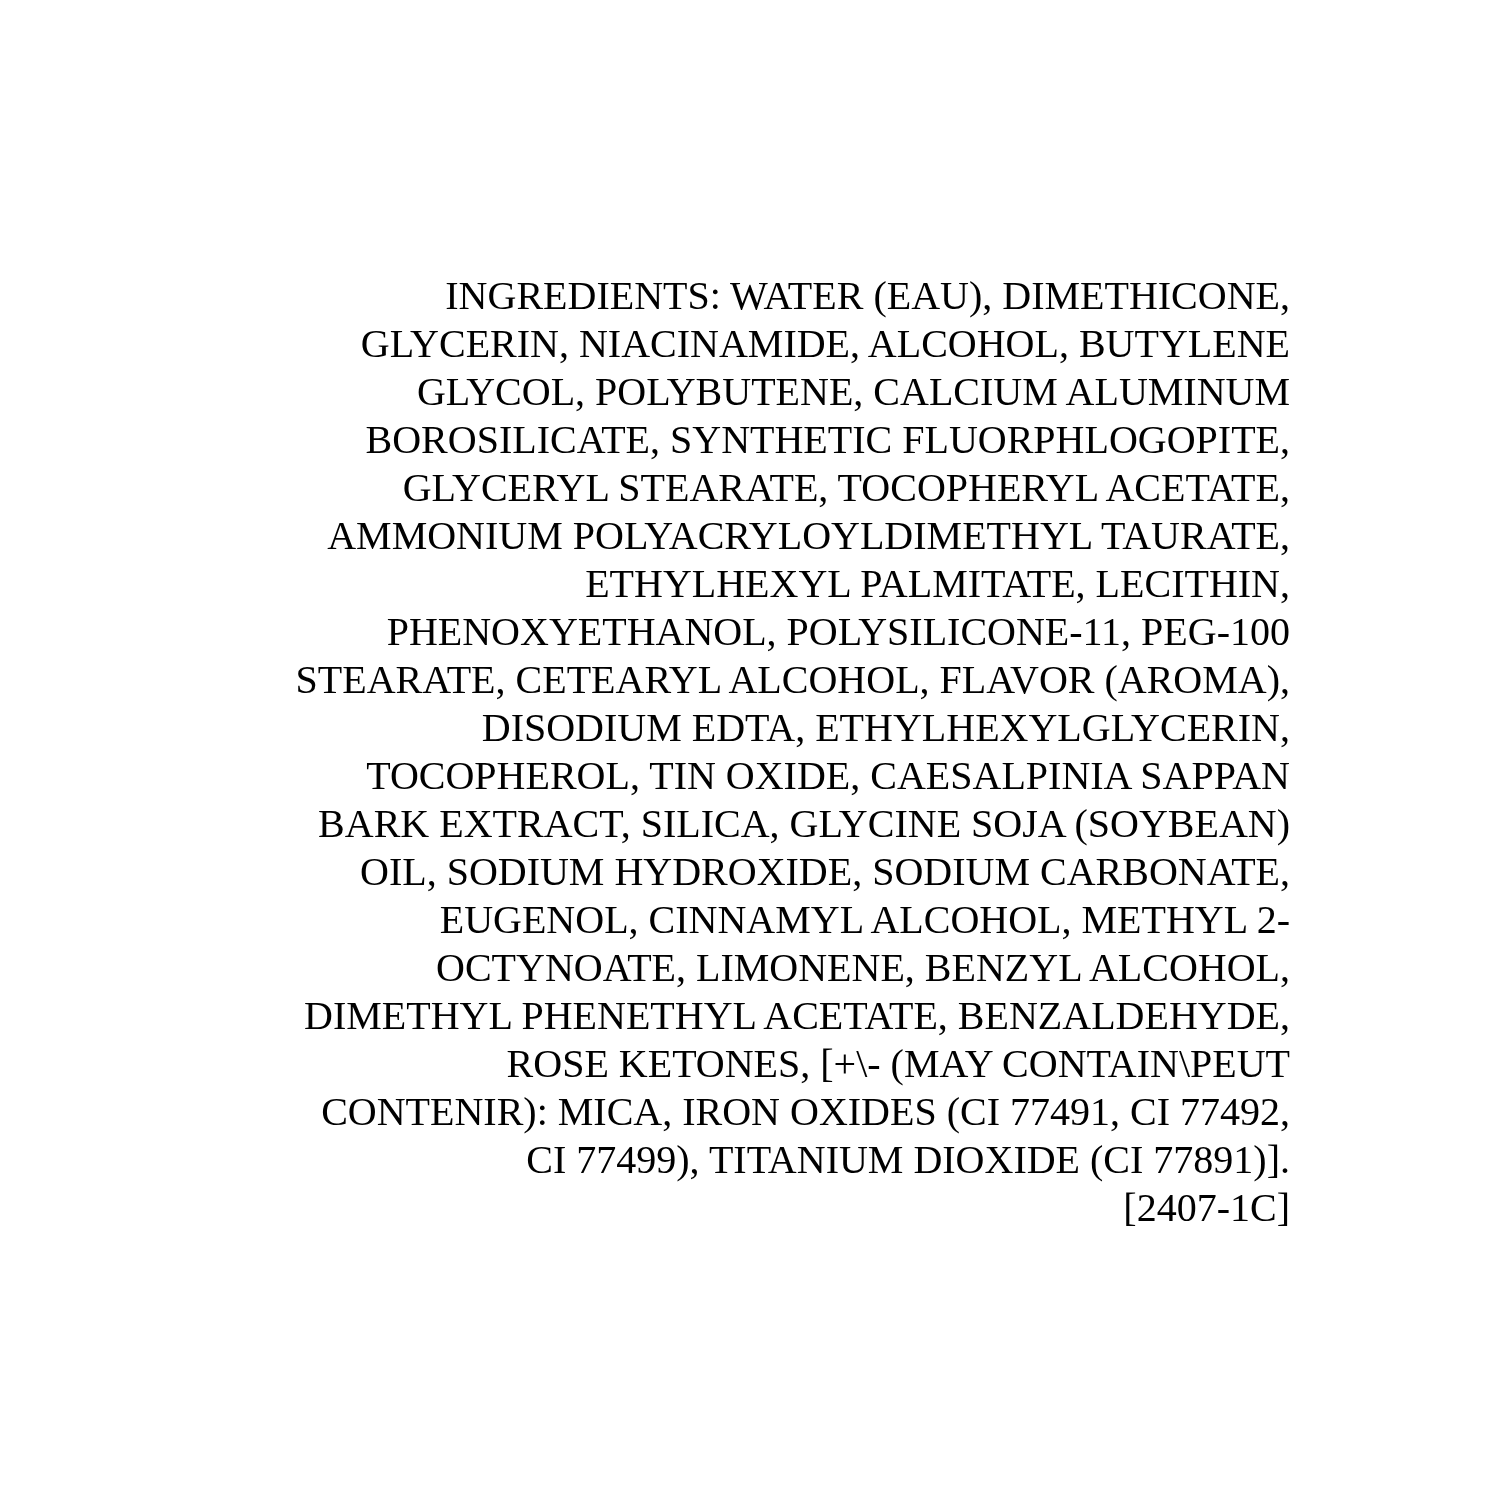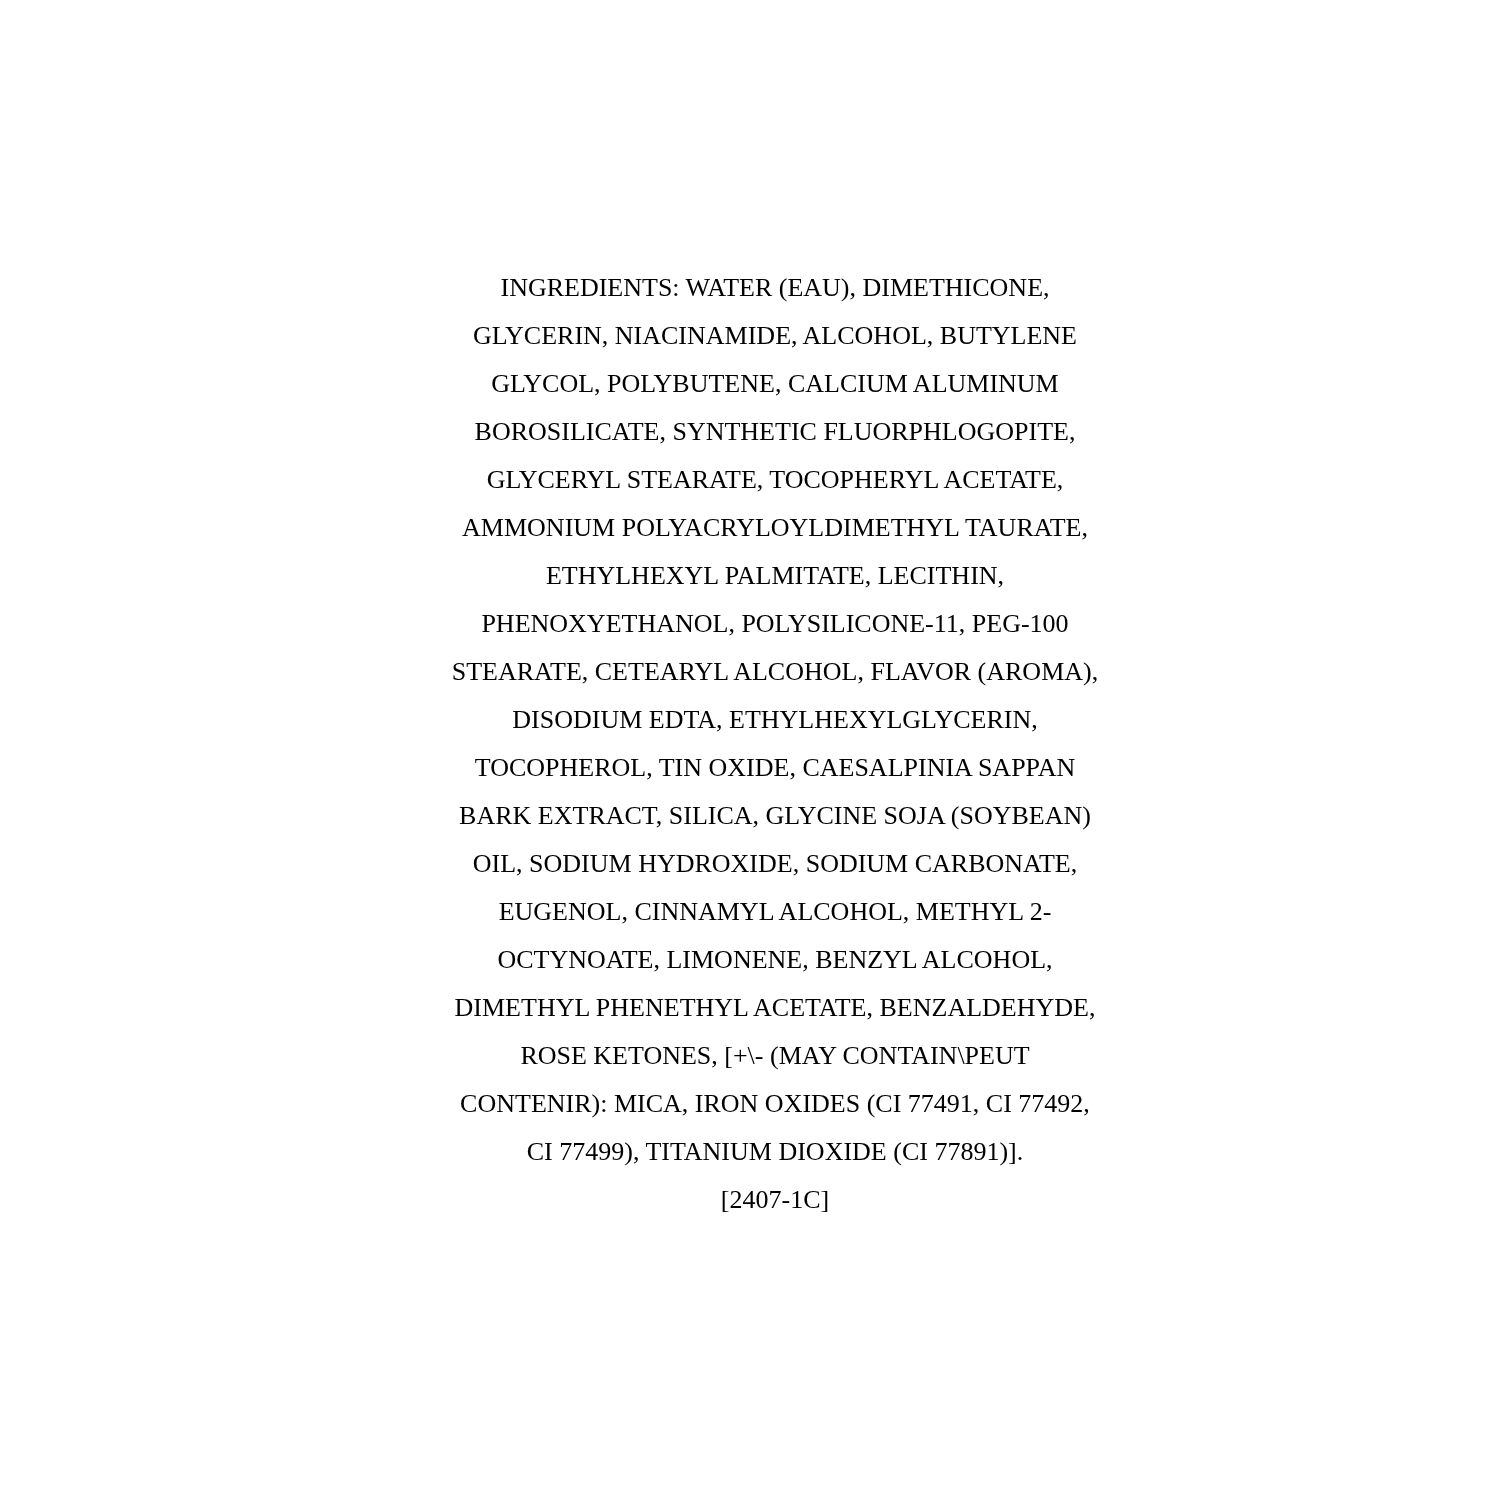--- a/index.html
+++ b/index.html
@@ -15,28 +15,28 @@
     font-family: "Liberation Serif", "DejaVu Serif", serif;
   }
   .label-page {
     position: absolute;
     inset: 0;
     background: #ffffff;
   }
   .ingredients-text {
     position: absolute;
     left: 260px;
-    top: 264px;
+    top: 272px;
     width: 1030px;
     color: #000000;
-    font-size: 26px;
+    font-size: 40px;
     line-height: 48px;
     letter-spacing: 0;
     white-space: pre-line;
-    text-align: center;
+    text-align: right;
   }
 </style>
 </head>
 <body>
 
 <div class="label-page">
   <div class="ingredients-text">INGREDIENTS: WATER (EAU), DIMETHICONE,
 GLYCERIN, NIACINAMIDE, ALCOHOL, BUTYLENE
 GLYCOL, POLYBUTENE, CALCIUM ALUMINUM
 BOROSILICATE, SYNTHETIC FLUORPHLOGOPITE,

